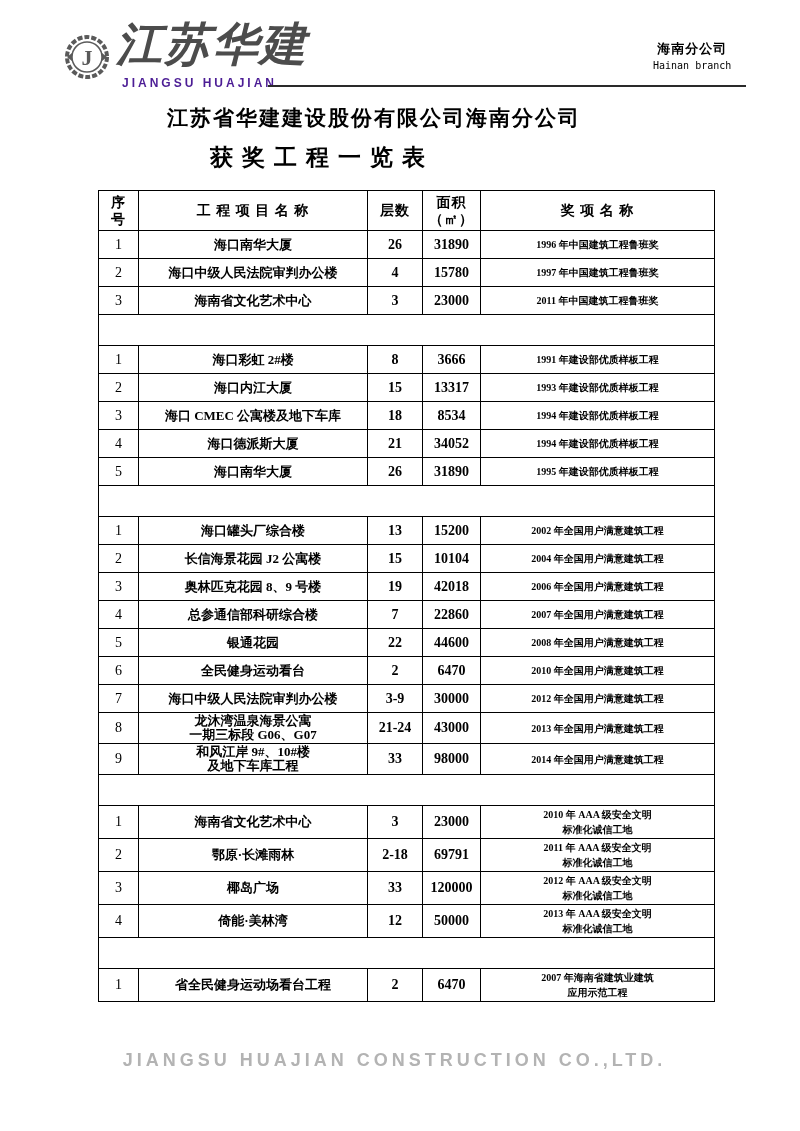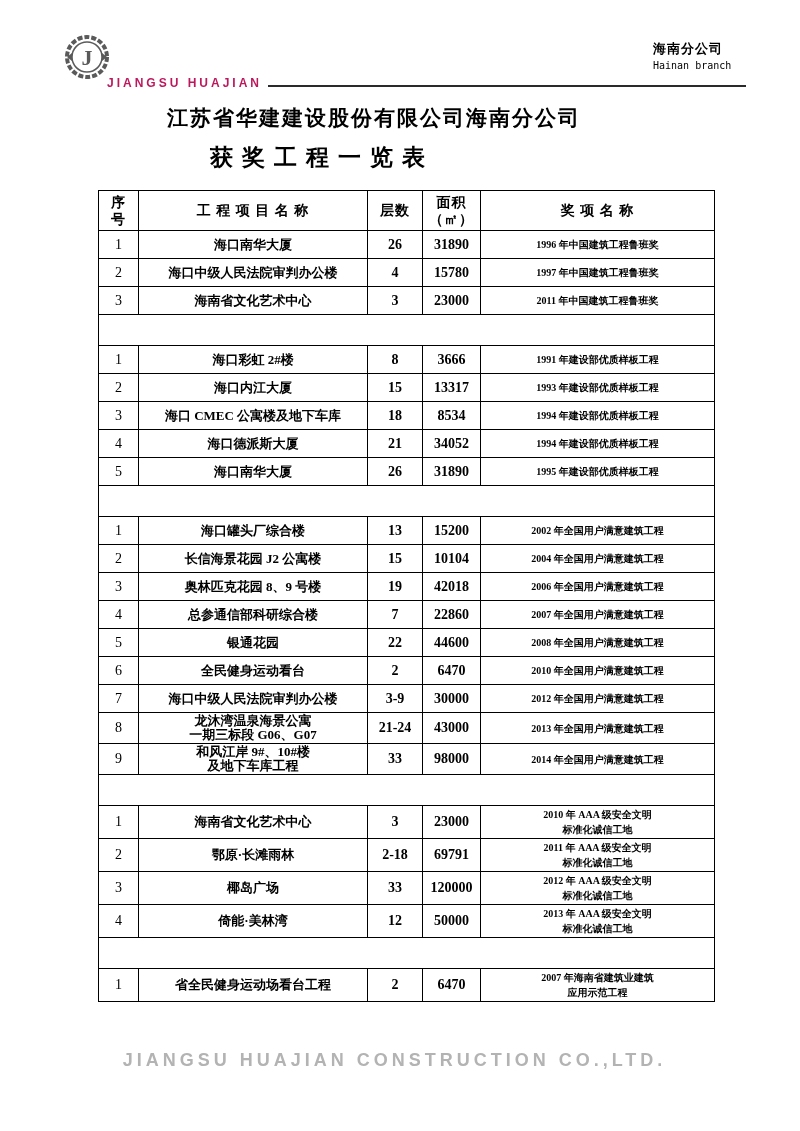--- a/index.html
+++ b/index.html
@@ -5,24 +5,24 @@
   * { margin:0; padding:0; box-sizing:border-box; }
   html,body { width:800px; height:1131px; background:#ffffff; position:relative;
               font-family:"Liberation Serif", serif; color:#000; }
 
   
   .letterhead { position:absolute; left:0; top:0; width:800px; height:100px; }
   .logo-mark { position:absolute; left:64px; top:34px; width:46px; height:46px; }
   .brand-cn { position:absolute; left:116px; top:22px; font-size:46px; font-weight:bold;
               font-style:italic; color:#4c4c4c; letter-spacing:2px;
               font-family:"Liberation Serif", serif; line-height:1; }
-  .brand-en { position:absolute; left:107px; top:76px; font-size:12px; font-weight:bold;
-              letter-spacing:3px; color:#be185d; font-family:"Liberation Sans", sans-serif; }
+  .brand-en { position:absolute; left:122px; top:76px; font-size:12px; font-weight:bold;
+              letter-spacing:3px; color:#4c1d95; font-family:"Liberation Sans", sans-serif; }
   .branch { position:absolute; left:653px; top:40px; text-align:left; }
-  .branch-cn { font-size:13px; font-weight:bold; letter-spacing:1px; }
+  .branch-cn { font-size:13px; font-weight:bold; letter-spacing:1px;text-align:center; }
   .branch-en { font-size:10px; font-family:"DejaVu Sans Mono", monospace; margin-top:2px;text-align:right; }
   .head-rule { position:absolute; left:268px; top:85px; width:478px; height:2px; background:#2a2a2a; }
 
   
   .doc-title { position:absolute; left:0; top:104px; width:748px; text-align:center;
                font-size:21px; font-weight:bold; letter-spacing:2px; }
   .doc-subtitle { position:absolute; left:0; top:142px; width:644px; text-align:center;
                   font-size:23px; font-weight:bold; letter-spacing:9px; }
 
   
@@ -49,20 +49,21 @@
 <div class="letterhead">
   <div class="logo-mark">
     <svg width="46" height="46" viewBox="0 0 46 46">
       <circle cx="23" cy="23" r="20" fill="none" stroke="#5a5a5a" stroke-width="4" stroke-dasharray="5 2"></circle>
       <circle cx="23" cy="23" r="15" fill="none" stroke="#5a5a5a" stroke-width="1.5"></circle>
       <path d="M3 23 l5 -4 v8 z" fill="#5a5a5a"></path>
       <path d="M43 23 l-5 -4 v8 z" fill="#5a5a5a"></path>
       <text x="23" y="31" text-anchor="middle" font-family="Liberation Serif, serif" font-size="22" font-weight="bold" fill="#5a5a5a">J</text>
     </svg>
   </div>
+  <div class="brand-cn">江苏华建</div>
   <div class="brand-en">JIANGSU HUAJIAN</div>
   <div class="branch">
     <div class="branch-cn">海南分公司</div>
     <div class="branch-en">Hainan branch</div>
   </div>
   <div class="head-rule"></div>
 </div>
 
 <div class="doc-title">江苏省华建建设股份有限公司海南分公司</div>
 <div class="doc-subtitle">获奖工程一览表</div>

